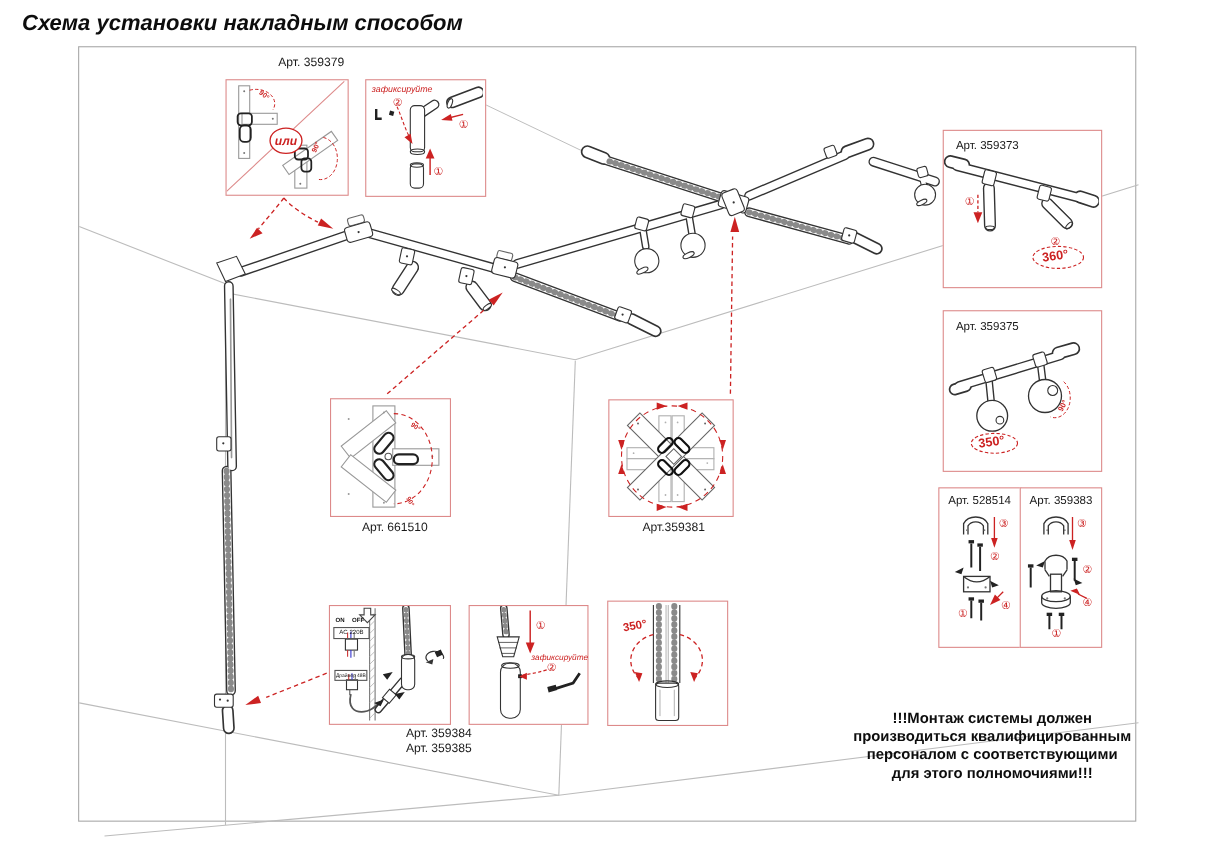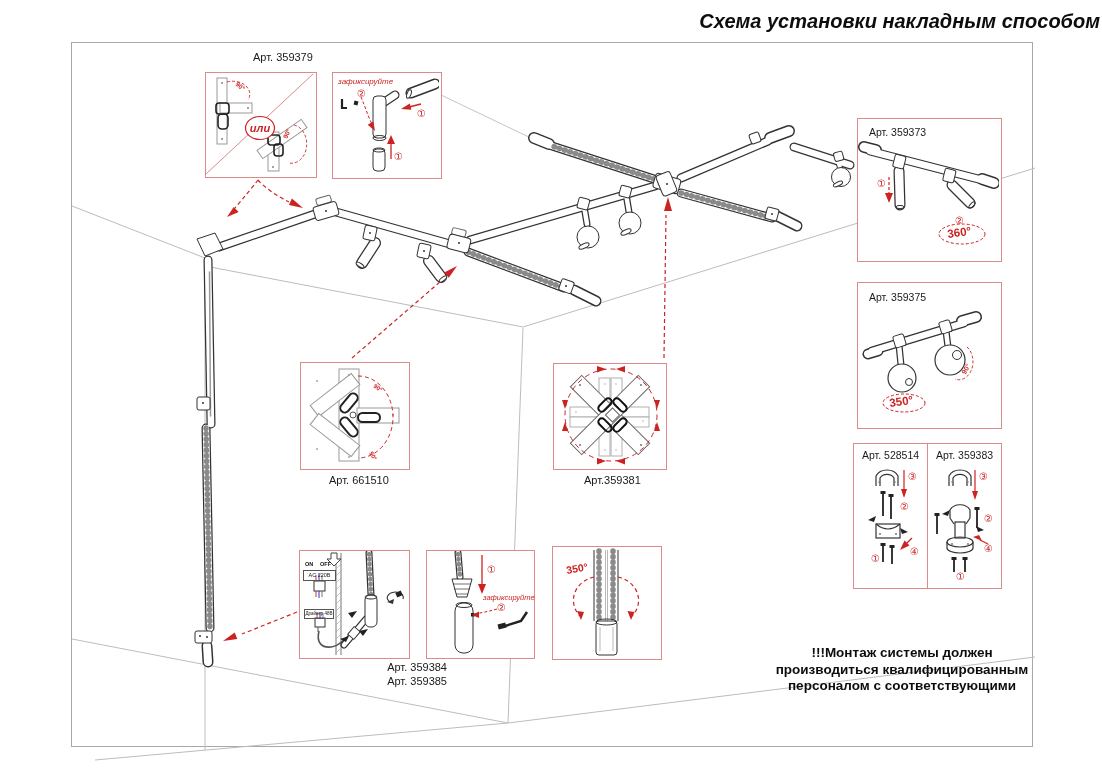--- a/index.html
+++ b/index.html
@@ -1,19 +1,19 @@
 <!DOCTYPE html>
 <html><head>
 <meta charset="utf-8">
 <style>
   html,body{margin:0;padding:0;background:#fff;}
   .page{position:relative;width:1102px;height:778px;background:#fff;overflow:hidden;
         font-family:"Liberation Sans",sans-serif;color:#111;}
   .abs{position:absolute;left:0;top:0;}
-  .title{position:absolute;top:10px;left:20px;width:1080px;text-align:right;
+  .title{position:absolute;top:10px;left:20px;width:1080px;text-align:left;
          font-size:20px;font-weight:bold;font-style:italic;color:#0d0d0d;}
   .frame{position:absolute;left:71px;top:42px;width:960px;height:703px;border:1px solid #a8a8a8;}
   .rbox{position:absolute;border:1px solid #dd8a8a;background:#fff;}
   .rbox svg{position:absolute;left:0;top:0;}
   .box-label{position:absolute;font-size:10.5px;color:#1a1a1a;white-space:nowrap;}
   .art-label{position:absolute;font-size:11px;color:#1a1a1a;white-space:nowrap;margin-left:26px;}
   .red-caption{position:absolute;color:#cc2222;font-weight:normal;font-style:italic;white-space:nowrap;}
   .step{position:absolute;color:#cc2222;font-family:"DejaVu Sans",sans-serif;font-size:10px;line-height:10px;}
   .tinybox{position:absolute;border:1px solid #555;text-align:center;overflow:hidden;color:#222;}
   .warning{position:absolute;left:748px;top:645px;width:308px;text-align:center;
@@ -493,21 +493,21 @@
       <ellipse cx="71" cy="46" rx="6" ry="2" fill="none" stroke="#333"></ellipse>
       <path d="M89,50 A8,5.5 0 1 1 103,48" fill="none" stroke="#333" stroke-width="1.1"></path>
       <polygon points="87,51 94,48 93,53" fill="#333"></polygon>
       <rect x="-3" y="-2.5" width="6" height="5" transform="translate(99 43) rotate(-25)" fill="#222"></rect>
     </svg>
     <span style="position:absolute;left:5px;top:10px;font-size:5.5px;font-weight:bold">ON</span>
     <span style="position:absolute;left:20px;top:10px;font-size:5.5px;font-weight:bold">OFF</span>
     <span class="tinybox" style="left:3px;top:19px;width:31px;height:9px;font-size:5.5px;line-height:9px">AC 220В</span>
     <span class="tinybox" style="left:4px;top:58px;width:28px;height:8px;font-size:4.5px;line-height:8px">Драйвер 48В</span>
   </div>
-  <div class="art-label" style="left:331px;top:660px;width:90px;text-align:right;line-height:14px">
+  <div class="art-label" style="left:343px;top:660px;width:90px;text-align:left;line-height:14px">
     <div>Арт. 359384</div>
     <div>Арт. 359385</div>
   </div>
 
   <div class="rbox" style="left:426px;top:550px;width:107px;height:107px">
     <svg width="105" height="105" viewBox="0 0 105 105">
       <line x1="31" y1="2" x2="33" y2="26" stroke="#333" stroke-width="7" stroke-linecap="round"></line>
       <line x1="31" y1="2" x2="33" y2="26" stroke="#fff" stroke-width="4.5" stroke-linecap="round"></line>
       <line x1="31" y1="3" x2="33" y2="25" stroke="#8a8a8a" stroke-width="4.5" stroke-dasharray="0.5 4.5" stroke-linecap="round"></line>
       <polygon points="25,28 45,28 40,46 30,46" fill="#fff" stroke="#333"></polygon>
@@ -558,15 +558,16 @@
           <polygon points="78,73 74.5,64 81.5,65"></polygon>
         </g>
       <text x="14" y="27" font-size="10.5" font-weight="bold" fill="#cc2222" transform="rotate(-10 14 27)">350°</text>
     </svg>
   </div>
 
   <div class="warning">
     <div>!!!Монтаж системы должен</div>
     <div>производиться квалифицированным</div>
     <div>персоналом с соответствующими</div>
+    <div>для этого полномочиями!!!</div>
   </div>
 
 </div>
 
 </body></html>

